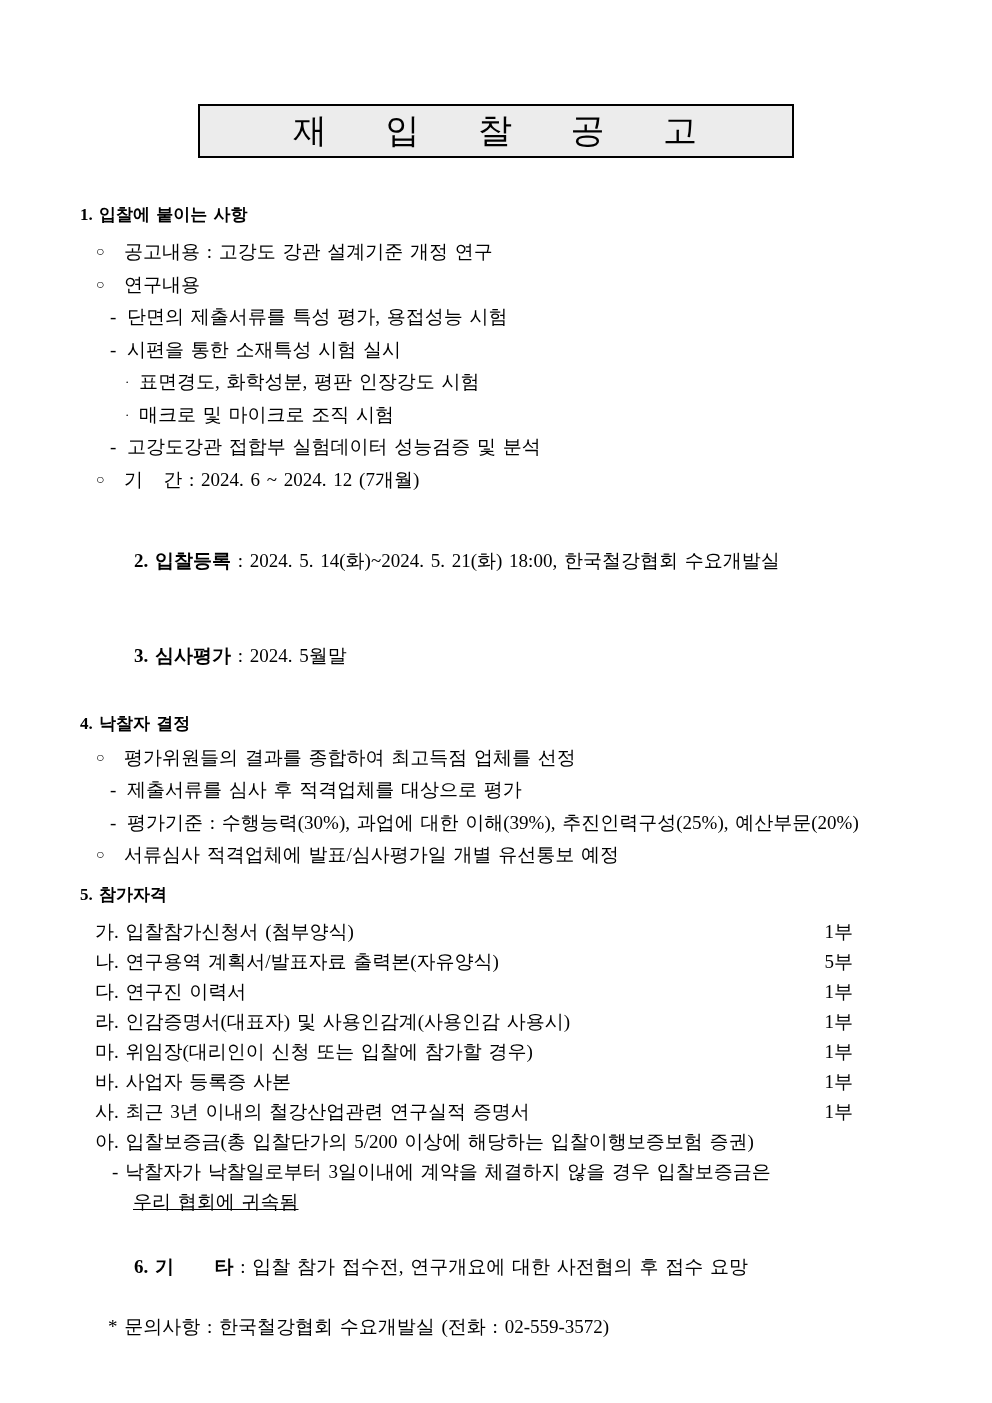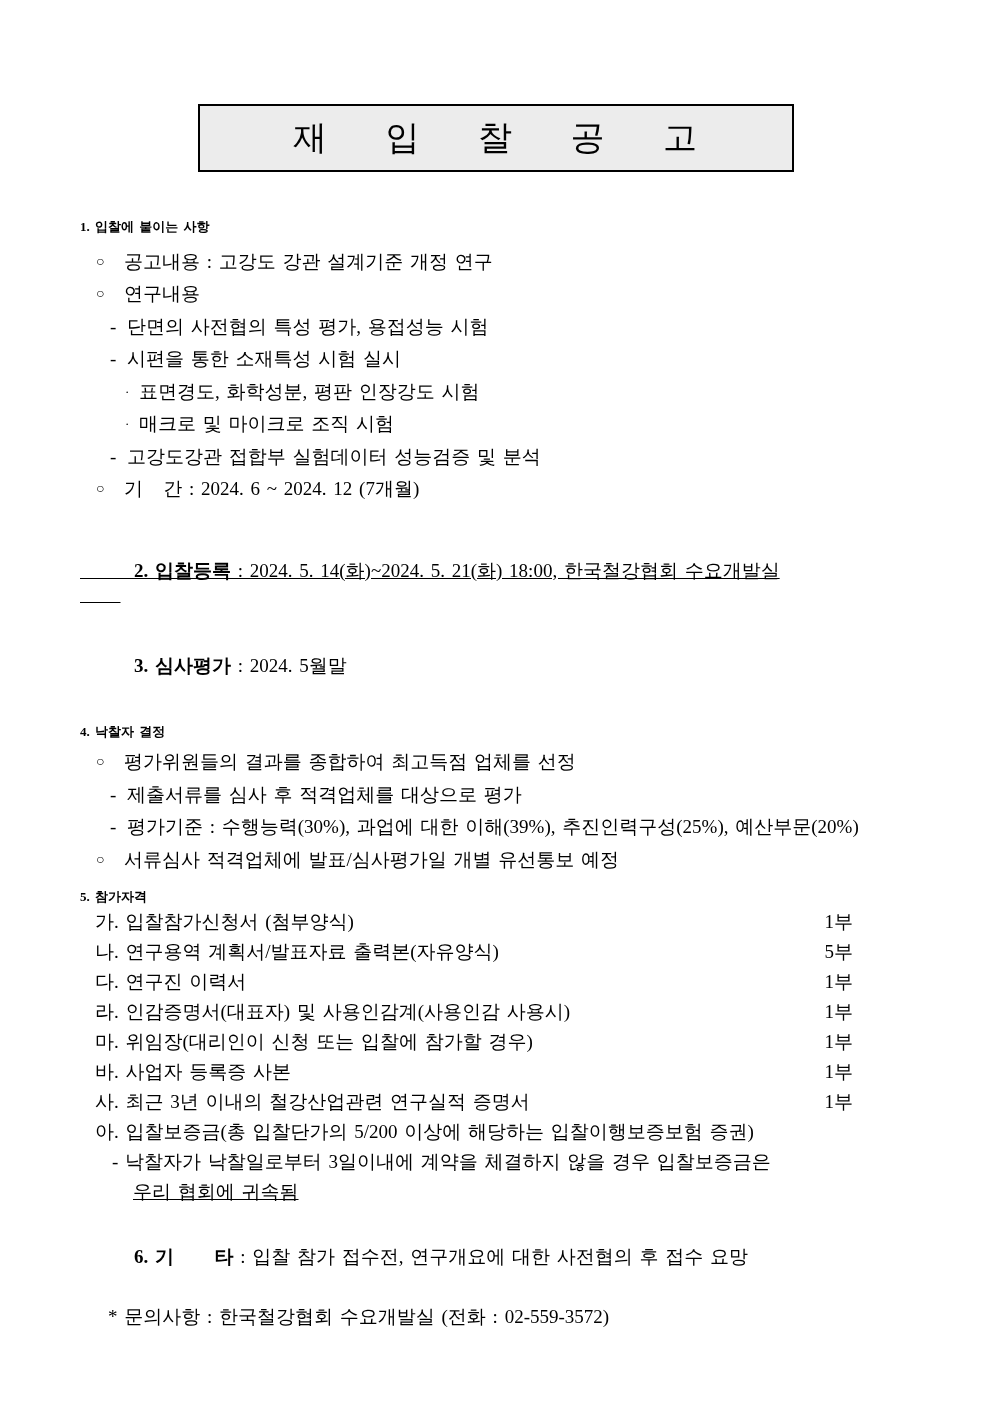--- a/index.html
+++ b/index.html
@@ -5,51 +5,51 @@
   * { margin:0; padding:0; box-sizing:border-box; }
   html,body { background:#ffffff; }
   body {
     width:992px; height:1403px;
     font-family:"Liberation Serif","DejaVu Serif",serif;
     color:#000;
   }
   .page { position:relative; width:992px; height:1403px; overflow:hidden; background:#fff; }
 
   .title-box {
-    width:596px; height:68px;
+    width:596px; height:54px;
     margin:104px auto 0 auto;
     background:#ececec;
     border:2px solid #000;
     display:flex; align-items:center; justify-content:center;
   }
   .title-text {
     font-size:34px;
     letter-spacing:2px;
     word-spacing:46px;
     white-space:pre;
   }
 
   .content {
     padding:0 56px 0 80px;
     font-size:19px;
     line-height:1.2;
   }
 
-  .sec-heading { font-weight:bold; font-size:13px; white-space:pre-wrap; word-spacing:2px; }
+  .sec-heading { font-weight:bold; font-size:17px; white-space:pre-wrap; word-spacing:2px; }
   .bold { font-weight:bold; }
   .para { white-space:pre-wrap; word-spacing:2px; line-height:24px; }
 
   #s1 { margin-top:47px; }
   #s1-items { margin-top:11px; }
-  #s2 { margin-top:29px;text-decoration:underline; }
+  #s2 { margin-top:29px; }
   #s3 { margin-top:23px; }
   #s4 { margin-top:22px; }
   #s4-items { margin-top:7px; }
   #s5 { margin-top:13px; }
-  #s5-rows { margin-top:2px; }
+  #s5-rows { margin-top:12px; }
   #s6 { margin-top:5px; }
 
   .item {
     display:flex;
     line-height:32.5px;
     white-space:pre-wrap;
     word-spacing:2px;
   }
   .ind1 { padding-left:16px; }
   .ind2 { padding-left:30px; }
@@ -85,21 +85,21 @@
     <span class="title-text">재 입 찰 공 고</span>
   </div>
 
   <div class="content">
 
     <div class="section" id="s1">
       <div class="sec-heading">1. 입찰에 붙이는 사항</div>
       <div class="items" id="s1-items">
           <div class="item ind1"><span class="marker m-circle">○</span><span class="itext">공고내용 : 고강도 강관 설계기준 개정 연구</span></div>
           <div class="item ind1"><span class="marker m-circle">○</span><span class="itext">연구내용</span></div>
-          <div class="item ind2"><span class="marker m-dash">-</span><span class="itext">단면의 사전협의 특성 평가, 용접성능 시험</span></div>
+          <div class="item ind2"><span class="marker m-dash">-</span><span class="itext">단면의 제출서류를 특성 평가, 용접성능 시험</span></div>
           <div class="item ind2"><span class="marker m-dash">-</span><span class="itext">시편을 통한 소재특성 시험 실시</span></div>
           <div class="item ind3"><span class="marker m-dot">·</span><span class="itext">표면경도, 화학성분, 평판 인장강도 시험</span></div>
           <div class="item ind3"><span class="marker m-dot">·</span><span class="itext">매크로 및 마이크로 조직 시험</span></div>
           <div class="item ind2"><span class="marker m-dash">-</span><span class="itext">고강도강관 접합부 실험데이터 성능검증 및 분석</span></div>
           <div class="item ind1"><span class="marker m-circle">○</span><span class="itext">기   간 : 2024. 6 ~ 2024. 12 (7개월)</span></div>
         </div>
     </div>
 
     <div class="section" id="s2">
       <div class="para">

